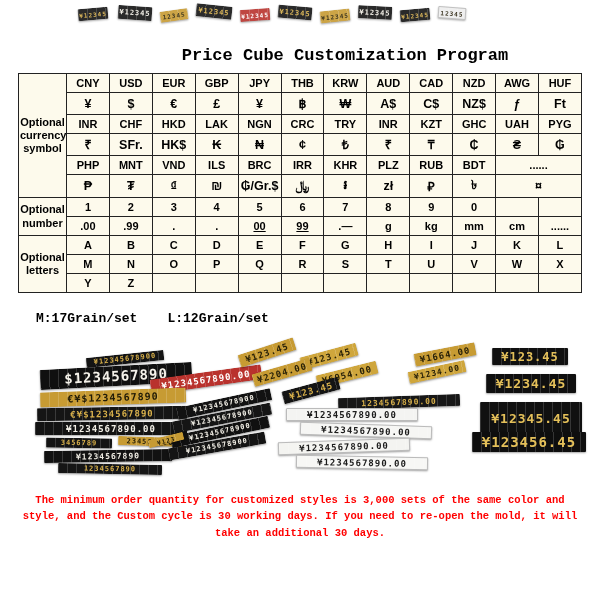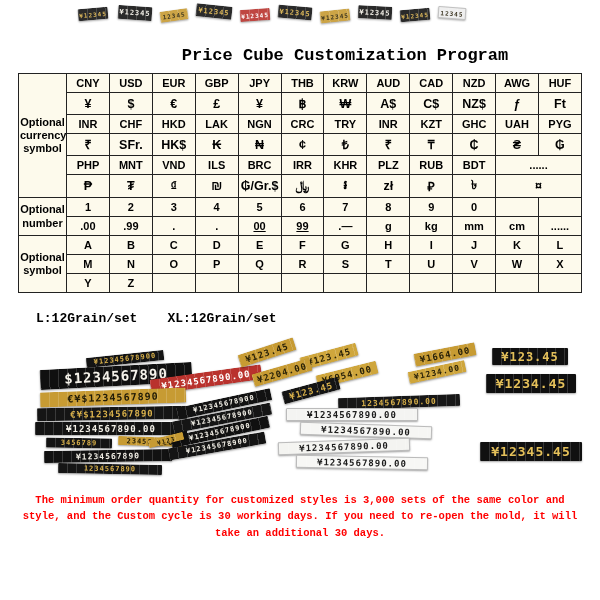--- a/index.html
+++ b/index.html
@@ -172,21 +172,21 @@
         <td class="u">00</td>
         <td class="u">99</td>
         <td>.—</td>
         <td>g</td>
         <td>kg</td>
         <td>mm</td>
         <td>cm</td>
         <td>......</td>
       </tr>
       <tr>
-        <th rowspan="3" class="group-label">Optional symbol</th>
+        <th rowspan="3" class="group-label">Optional letters</th>
         <td>A</td>
         <td>B</td>
         <td>C</td>
         <td>D</td>
         <td>E</td>
         <td>F</td>
         <td>G</td>
         <td>H</td>
         <td>I</td>
         <td>J</td>
@@ -218,22 +218,22 @@
         <td></td>
         <td></td>
         <td></td>
         <td></td>
         <td></td>
       </tr>
     </tbody>
 </table>
 
 <div class="sizes">
+    <span>M:17Grain/set</span>
     <span>L:12Grain/set</span>
-    <span>XL:12Grain/set</span>
   </div>
 
 <div class="collage">
     <div class="strip" style="left: 86px; top: 14px; width: 78px; height: 10px; background-color: rgb(20, 20, 20); color: rgb(216, 176, 74); font-size: 7px; transform: rotate(-6deg);">¥12345678900</div>
     <div class="strip" style="left: 40px; top: 26px; width: 152px; height: 20px; background-color: rgb(16, 16, 16); color: rgb(245, 242, 234); font-size: 14px; transform: rotate(-3deg);">$1234567890</div>
     <div class="strip" style="left: 150px; top: 32px; width: 112px; height: 15px; background-color: rgb(185, 50, 45); color: rgb(255, 255, 255); font-size: 9px; transform: rotate(-8deg);">¥1234567890.00</div>
     <div class="strip" style="left: 40px; top: 50px; width: 146px; height: 15px; background-color: rgb(199, 155, 51); color: rgb(32, 26, 6); font-size: 10px; transform: rotate(-2deg);">€¥$1234567890</div>
     <div class="strip" style="left: 37px; top: 67px; width: 150px; height: 13px; background-color: rgb(21, 21, 21); color: rgb(216, 176, 74); font-size: 9px; transform: rotate(-1deg);">€¥$1234567890</div>
     <div class="strip" style="left: 35px; top: 82px; width: 152px; height: 13px; background-color: rgb(19, 19, 19); color: rgb(242, 239, 230); font-size: 9px; transform: rotate(0deg);">¥1234567890.00</div>
     <div class="strip" style="left: 118px; top: 97px; width: 64px; height: 9px; background-color: rgb(199, 155, 51); color: rgb(36, 29, 7); font-size: 7px; transform: rotate(2deg);">234567890</div>
@@ -252,16 +252,17 @@
     <div class="strip" style="left: 282px; top: 44px; width: 58px; height: 13px; background-color: rgb(20, 20, 20); color: rgb(216, 176, 74); font-size: 9px; transform: rotate(-15deg);">¥123.45</div>
     <div class="strip" style="left: 414px; top: 8px; width: 62px; height: 13px; background-color: rgb(199, 155, 51); color: rgb(42, 34, 8); font-size: 9px; transform: rotate(-11deg);">¥1664.00</div>
     <div class="strip" style="left: 408px; top: 26px; width: 58px; height: 12px; background-color: rgb(207, 166, 60); color: rgb(42, 34, 8); font-size: 8px; transform: rotate(-12deg);">¥1234.00</div>
     <div class="strip" style="left: 338px; top: 56px; width: 122px; height: 12px; background-color: rgb(23, 23, 23); color: rgb(216, 176, 74); font-size: 8px; transform: rotate(-2deg);">1234567890.00</div>
     <div class="strip" style="left: 286px; top: 68px; width: 132px; height: 13px; background-color: rgb(244, 244, 242); color: rgb(28, 28, 28); font-size: 9px; transform: rotate(0deg); border: 1px solid rgb(187, 187, 187);">¥1234567890.00</div>
     <div class="strip" style="left: 300px; top: 84px; width: 132px; height: 13px; background-color: rgb(246, 246, 244); color: rgb(28, 28, 28); font-size: 9px; transform: rotate(2deg); border: 1px solid rgb(187, 187, 187);">¥1234567890.00</div>
     <div class="strip" style="left: 278px; top: 100px; width: 132px; height: 13px; background-color: rgb(244, 244, 241); color: rgb(28, 28, 28); font-size: 9px; transform: rotate(-2deg); border: 1px solid rgb(187, 187, 187);">¥1234567890.00</div>
     <div class="strip" style="left: 296px; top: 116px; width: 132px; height: 13px; background-color: rgb(247, 247, 245); color: rgb(28, 28, 28); font-size: 9px; transform: rotate(1deg); border: 1px solid rgb(187, 187, 187);">¥1234567890.00</div>
     <div class="strip" style="left: 492px; top: 8px; width: 76px; height: 17px; background-color: rgb(16, 16, 16); color: rgb(228, 192, 90); font-size: 12px; transform: rotate(0deg);">¥123.45</div>
     <div class="strip" style="left: 486px; top: 34px; width: 90px; height: 19px; background-color: rgb(15, 15, 15); color: rgb(228, 192, 90); font-size: 13px; transform: rotate(0deg);">¥1234.45</div>
-    <div class="strip" style="left: 480px; top: 62px; width: 102px; height: 19px; background-color: rgb(16, 16, 16); color: rgb(228, 192, 90); font-size: 13px; transform: rotate(0deg); margin-top: 40px;">¥12345.45</div>
+    <div class="strip" style="left: 480px; top: 62px; width: 102px; height: 33px; background-color: rgb(16, 16, 16); color: rgb(228, 192, 90); font-size: 13px; transform: rotate(0deg);">¥12345.45</div>
+    <div class="strip" style="left: 472px; top: 92px; width: 114px; height: 20px; background-color: rgb(14, 14, 14); color: rgb(228, 192, 90); font-size: 14px; transform: rotate(0deg);">¥123456.45</div>
   </div>
 
 <div class="notice">The minimum order quantity for customized styles is 3,000 sets of the same color and style, and the Custom cycle is 30 working days. If you need to re-open the mold, it will take an additional 30 days.</div>
 
 </body></html>

